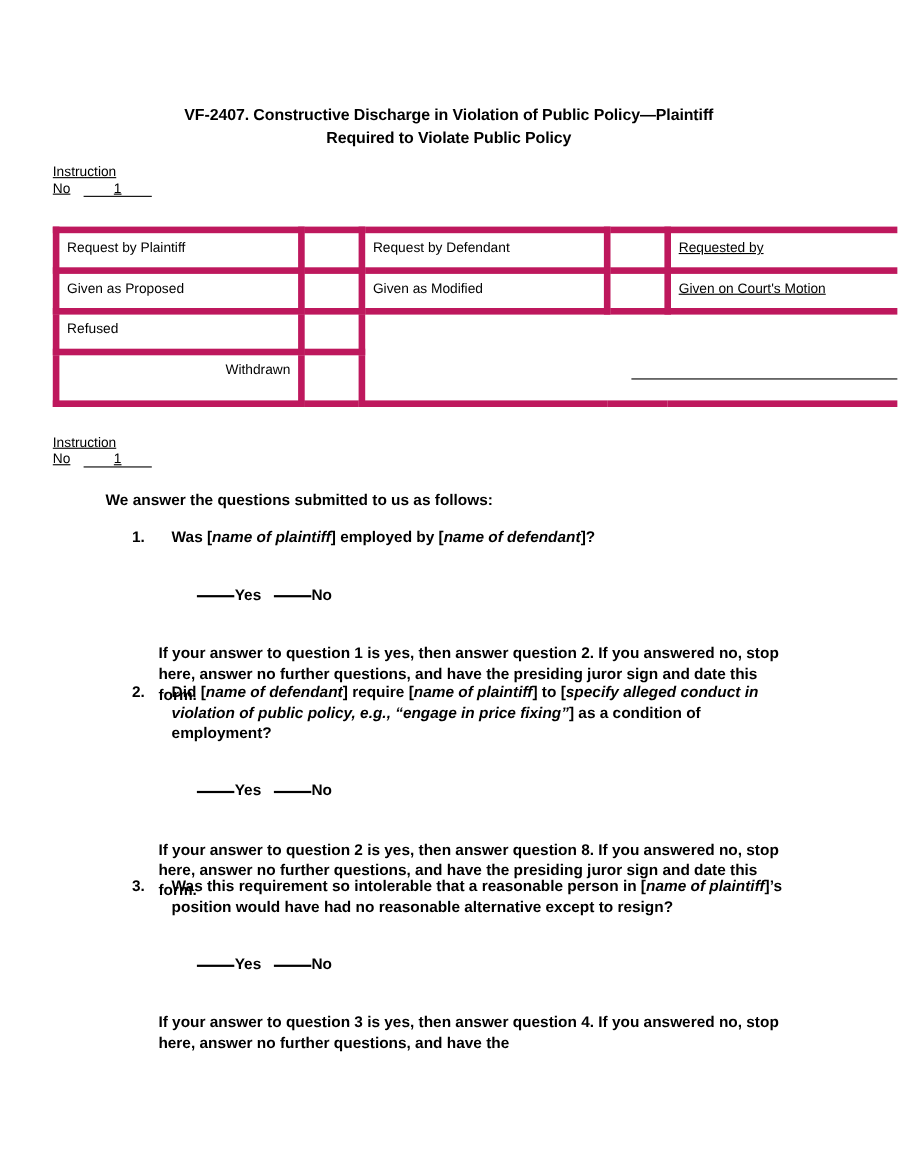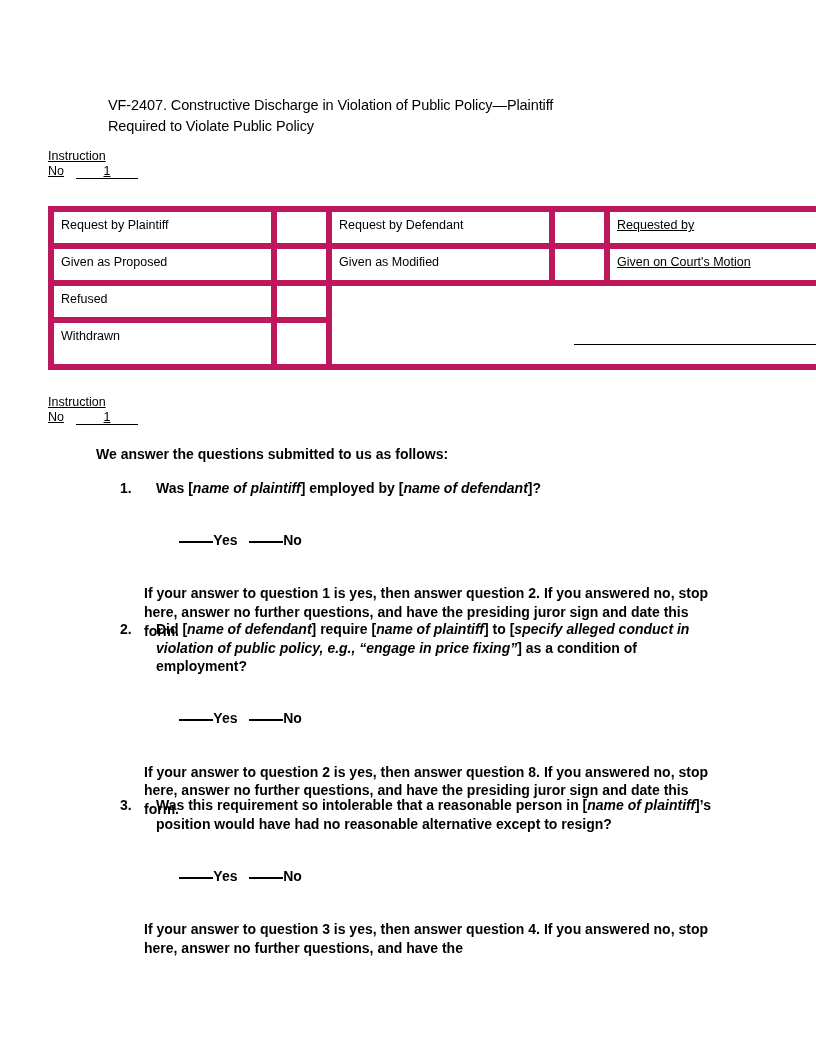--- a/index.html
+++ b/index.html
@@ -19,23 +19,23 @@
     overflow: hidden;
     box-sizing: border-box;
   }
 
   
   .title-block {
     position: absolute;
     left: 108px;
     top: 95px;
     width: 600px;
-    text-align: left;
+    text-align: center;
     font-size: 14.5px;
-    font-weight: normal;
+    font-weight: bold;
     line-height: 21px;
     letter-spacing: -0.1px;
   }
 
   
   .instr {
     position: absolute;
     font-size: 12.5px;
     line-height: 15px;
     white-space: nowrap;
@@ -74,21 +74,21 @@
     vertical-align: top;
     height: 20px;
     line-height: 15px;
   }
   .c-label { width: 203px; }
   .c-check { width: 35px; }
   .c-label2 { width: 203px; }
   .c-check2 { width: 35px; }
   .c-label3 { width: 203px; text-decoration: underline; }
   .c-check3 { width: 35px; }
-  td.tall { height: 30px; }
+  td.tall { height: 30px; text-align: right; }
   td.merged {
     position: relative;
     padding: 0;
   }
   .sig-wrap {
     position: absolute;
     right: 8px;
     bottom: 4px;
     width: 300px;
   }

